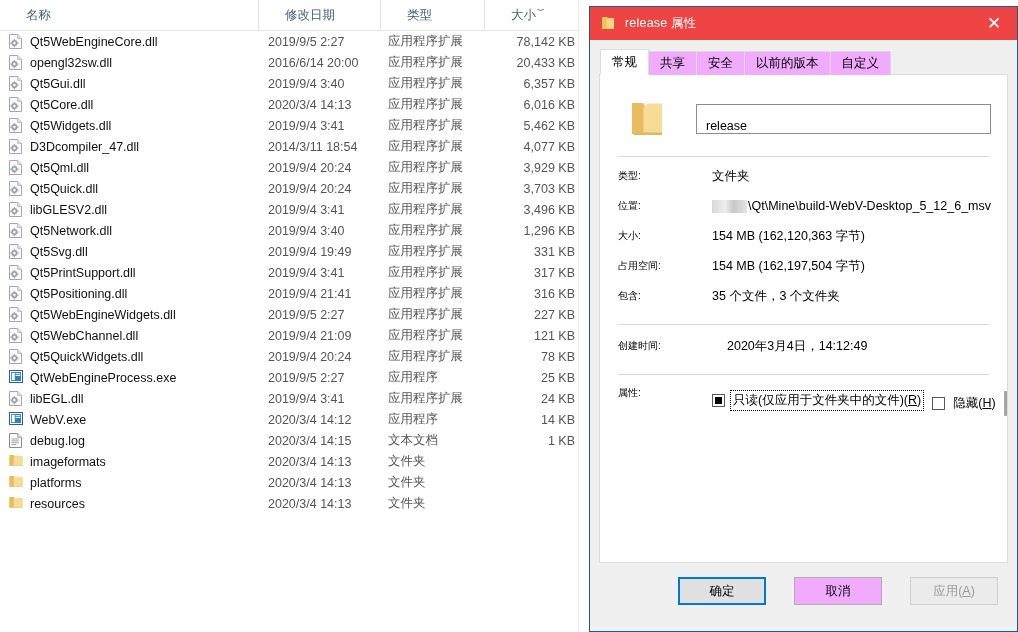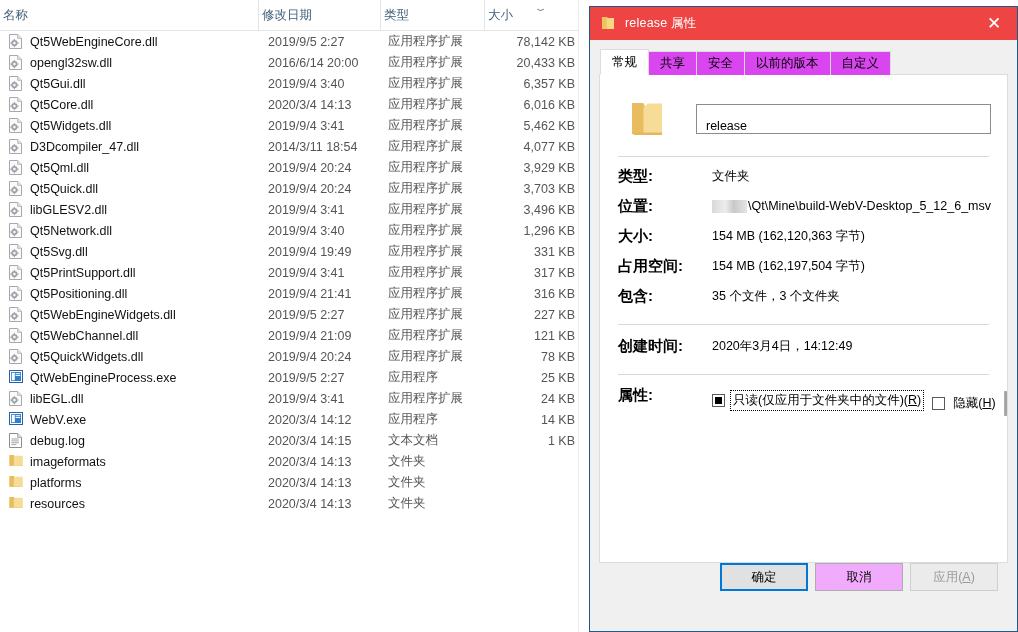--- a/index.html
+++ b/index.html
@@ -22,21 +22,21 @@
   #col-headers {
     position:relative; height:31px; width:589px;
     border-bottom:1px solid #e5e5e5;
     background:#fff;
   }
   .col-head {
     position:absolute; top:0; height:30px;
     display:flex; align-items:center;
     color:#42617c;
     font-size:12.5px;
-    padding-left:3px;
+    padding-left:26px;
     border-left:1px solid #e3e3e3;
     white-space:nowrap;
   }
   .col-head.first { border-left:none; }
   #sort-chevron {
     position:absolute;
     top:3px; left:536px;
     color:#6d8ba5;
     font-size:11px;
     line-height:1;
@@ -100,21 +100,21 @@
 
   #tabstrip {
     display:flex; align-items:flex-end; height:26px;
     flex:0 0 auto; position:relative; z-index:2;
     margin-left:1px;
   }
   .tab {
     height:24px; padding:0 11px;
     display:flex; align-items:center; justify-content:center;
     font-size:12.5px; color:#000;
-    background:#d946ef;
+    background:#f0abfc;
     border:1px solid #dcdcdc;
     border-bottom:none;
     margin-right:-1px;
   }
   .tab.active {
     background:#fff; height:26px;
     border:1px solid #dcdcdc; border-bottom:1px solid #fff;
     position:relative; z-index:3;
   }
 
@@ -133,23 +133,22 @@
     margin-left:26px; flex:1 1 auto; height:30px;
     border:1px solid #8c8c8c; background:#fff;
     display:flex; align-items:flex-end; padding-left:9px;
     font-size:12.5px; color:#000;
   }
 
   .sep { height:1px; background:#d8d8d8; margin:11px 2px 4px 2px; }
 
   .prop-row { display:flex; align-items:center; min-height:30px; }
   .prop-label {
-    width:96px; flex:0 0 auto; font-size:15px; color:#000;
+    width:96px; flex:0 0 auto; font-size:10px; color:#000;
     padding-left:2px;
-    font-weight:bold;
   }
   .prop-value {
     font-size:12.5px; color:#000; white-space:nowrap;
     display:flex; align-items:center; overflow:hidden;
   }
   .redact {
     display:inline-block; width:44px; height:13px;
     background:linear-gradient(90deg,#d9d9d9 0%,#ededed 38%,#c9c9c9 62%,#e4e4e4 100%);
     margin-right:1px; vertical-align:middle;
   }
@@ -175,22 +174,22 @@
   #advanced-btn {
     width:122px; height:25px; background:#a3a3a3;
     border:1px solid #adadad;
     display:flex; align-items:center; justify-content:center;
     font-size:12.5px; color:#000; flex:0 0 auto;
     margin-left:auto;
   }
 
   #dialog-footer {
     flex:0 0 auto; height:56px;
-    display:flex; justify-content:flex-end;
-    gap:7px; padding-right:10px;
+    display:flex; align-items:center; justify-content:flex-end;
+    gap:28px; padding-right:10px;
   }
   .dlgbtn {
     width:88px; height:28px;
     display:flex; align-items:center; justify-content:center;
     font-size:12.5px; background:#f0abfc; border:1px solid #adadad;
     color:#000;
   }
   .dlgbtn.default { border:2px solid #0078d7; background:#e1e1e1; }
   .dlgbtn.disabled { color:#9a9a9a; background:#ebebeb; border:1px solid #cfcfcf; }
 </style>
@@ -793,21 +792,21 @@
             <div class="prop-value">154 MB (162,197,504 字节)</div>
           </div>
           <div class="prop-row">
             <div class="prop-label">包含:</div>
             <div class="prop-value">35 个文件，3 个文件夹</div>
           </div>
         </div>
 
       <div class="sep" style="margin-top:13px;"></div>
 
-      <div class="prop-row" style="min-height:34px;">
+      <div class="prop-row" style="min-height:34px;gap:15px;">
         <div class="prop-label">创建时间:</div>
         <div class="prop-value">2020年3月4日，14:12:49</div>
       </div>
 
       <div class="sep" style="margin-top:11px;"></div>
 
       <div class="attr-row" style="margin-top:10px;">
         <div class="prop-label" style="padding-top:1px;">属性:</div>
         <div class="attr-stack">
           <div class="cbline">

